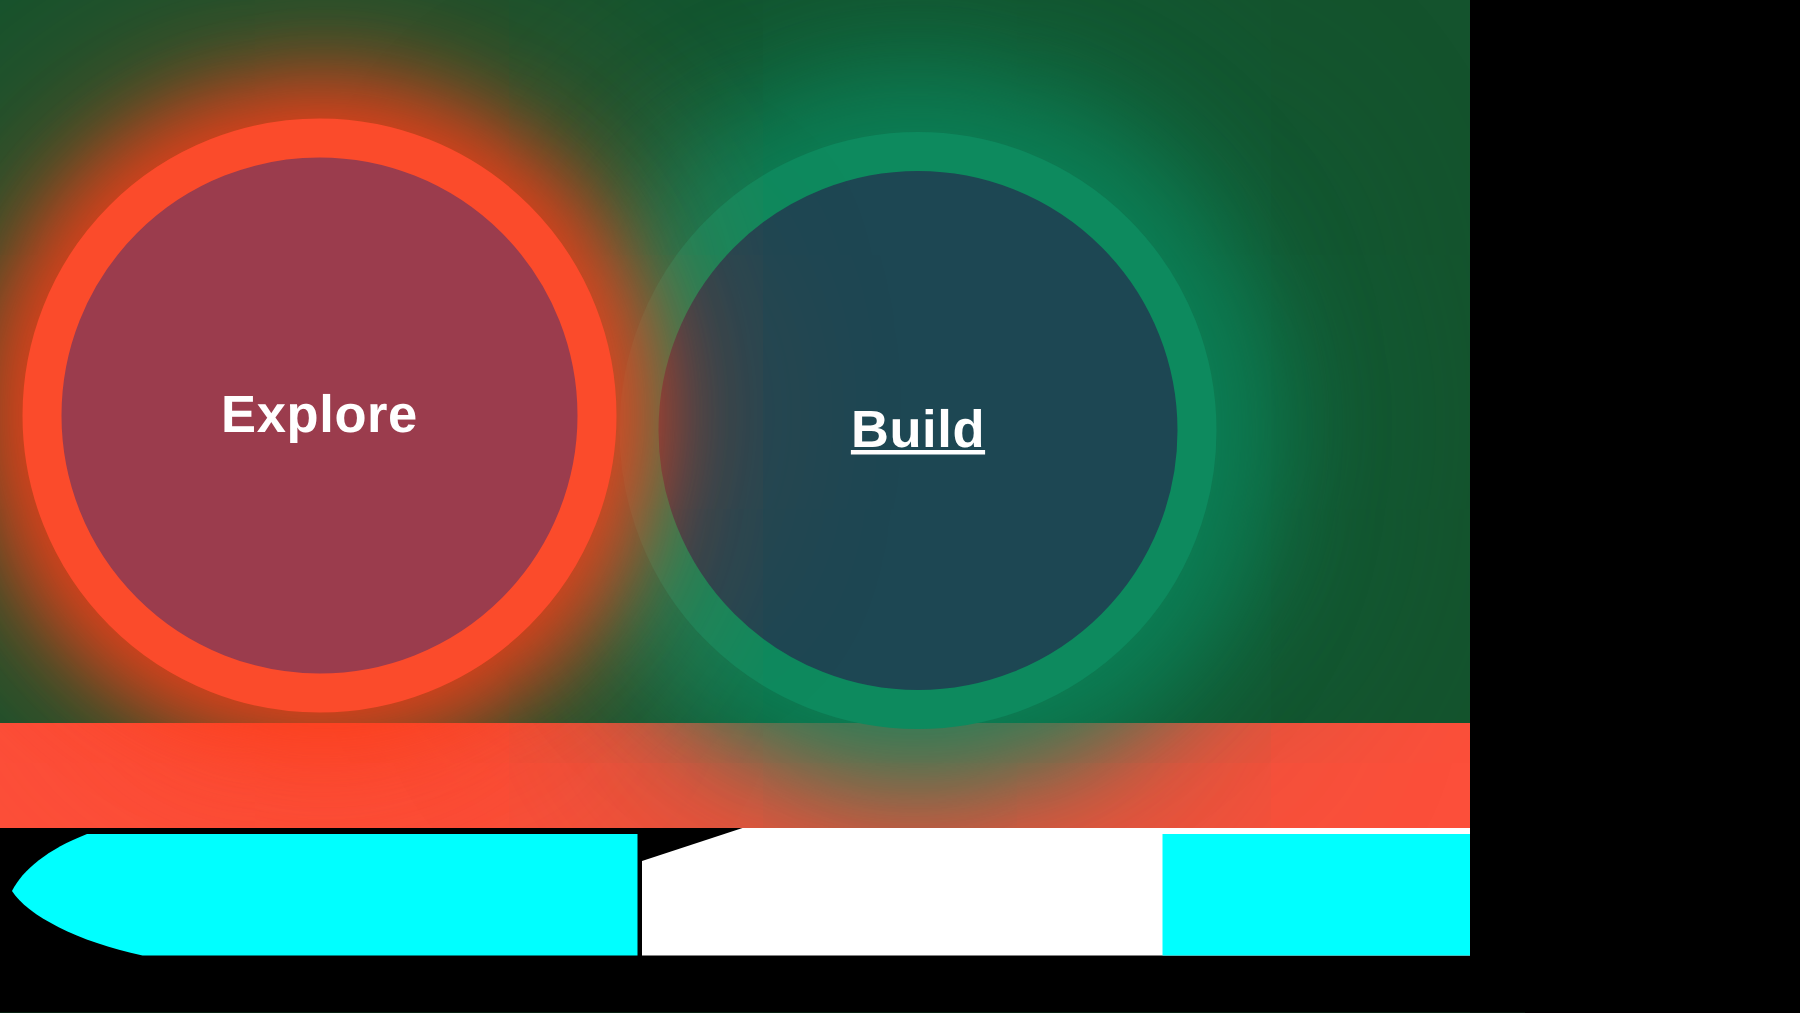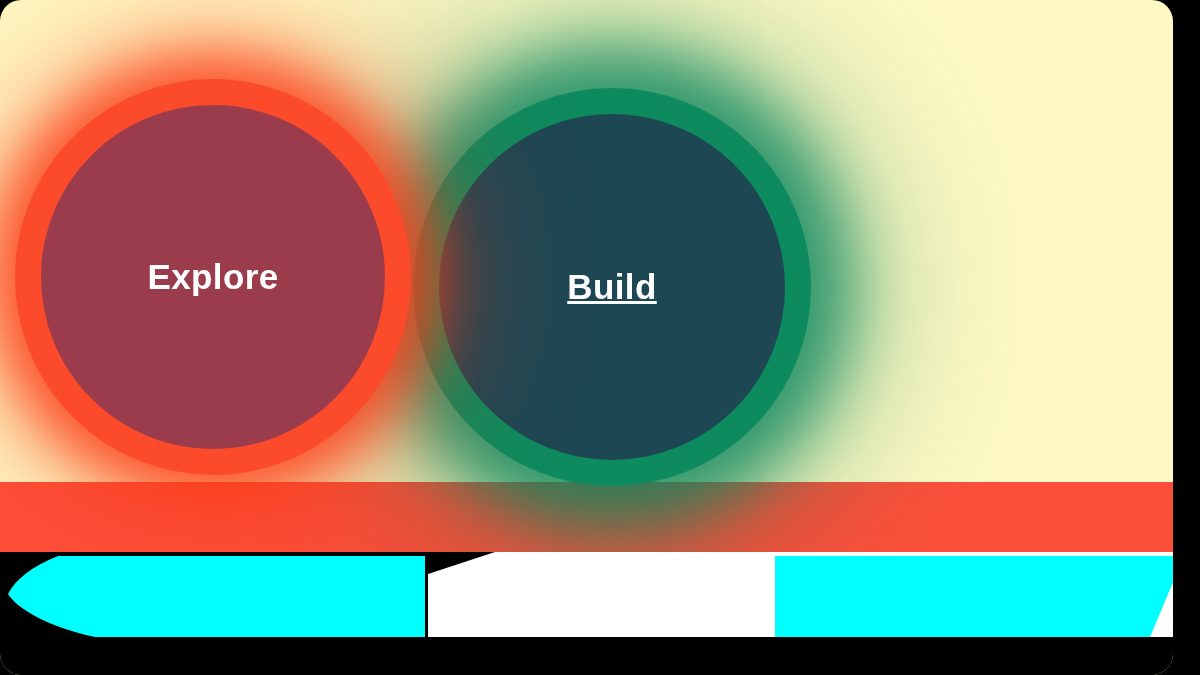--- a/index.html
+++ b/index.html
@@ -1,18 +1,18 @@
 <!DOCTYPE html>
 <html><head>
 <meta charset="utf-8">
 <style>
   html,body{margin:0;padding:0;background:#000;}
   #stage{
-    position:relative;width:1173px;height:675px;overflow:hidden;
-    background:#fef9c3;font-family:"Liberation Sans","DejaVu Sans",sans-serif;border-radius:21px;
+    position:relative;width:980px;height:675px;overflow:hidden;
+    background:#14532d;font-family:"Liberation Sans","DejaVu Sans",sans-serif;
   }
   
   #red-band{position:absolute;left:0;top:482px;width:1200px;height:70px;z-index:1;}
   
   .step-circle{
     position:absolute;border-radius:50%;display:flex;align-items:center;justify-content:center;
     box-sizing:border-box;
   }
   #circle-explore{
     left:15px;top:79px;width:396px;height:396px;z-index:4;

